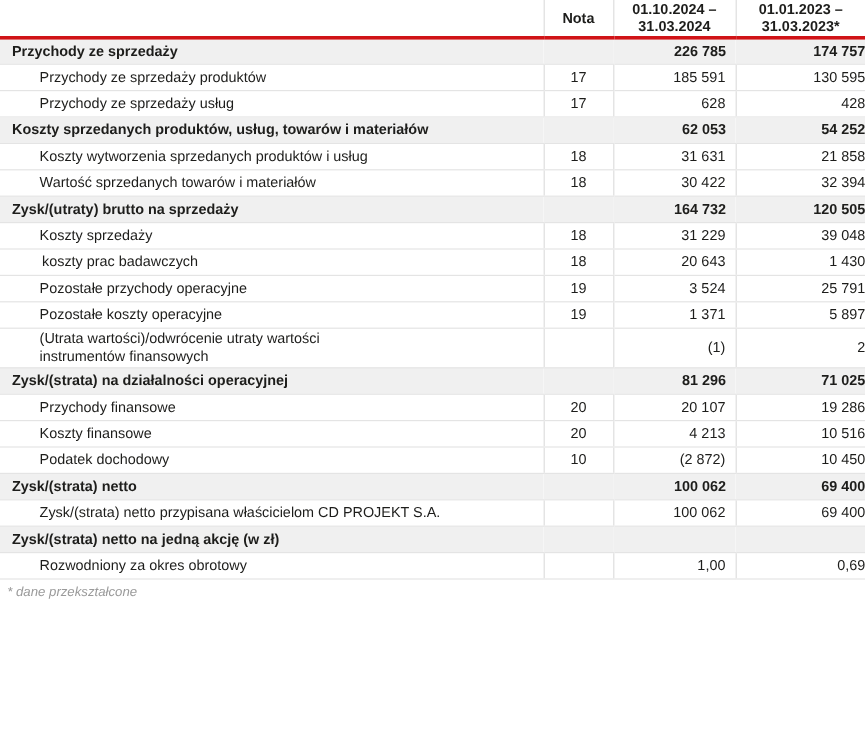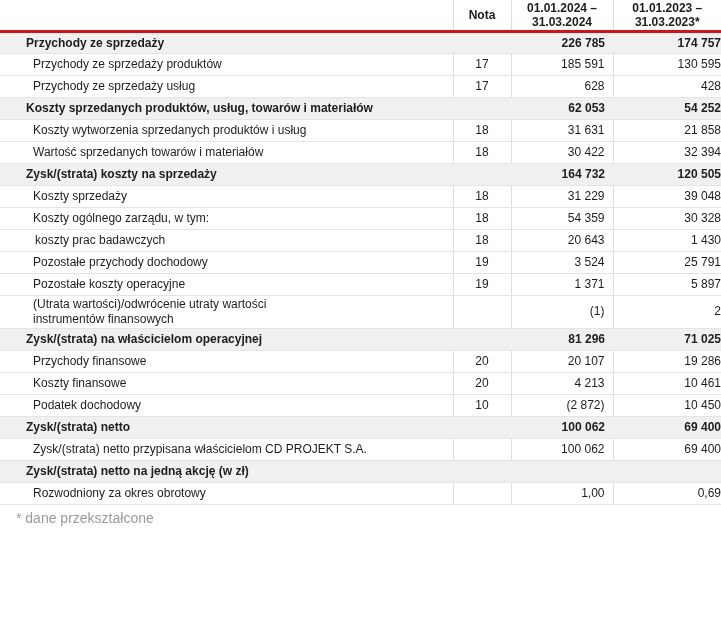--- a/index.html
+++ b/index.html
@@ -22,51 +22,51 @@
   th,td{padding:0;font-size:12px;vertical-align:middle;overflow:hidden;white-space:nowrap;}
   thead th{
     height:31px;
     border-bottom:3px solid var(--accent-red);
     font-weight:700;text-align:center;line-height:14px;
   }
   .vline{border-left:1px solid var(--column-separator);}
   tbody td{height:22px;border-bottom:1px solid var(--row-border);}
   tr.twoline td{height:33px;line-height:15px;white-space:normal;}
   tr.section{background:var(--section-row-bg);font-weight:700;}
-  .c-label{text-align:left;padding-left:26px;}
+  .c-label{text-align:left;padding-left:10px;}
   tr.item .c-label{padding-left:33px;}
   tr.twoline .c-label{padding-left:33px;}
   tr.subitem .c-label{padding-left:35px;}
   .c-nota{text-align:center;}
   .c-v1{text-align:right;padding-right:8px;}
   .c-v2{text-align:right;padding-right:0;}
   .footnote{
-    margin-top:5px;padding-left:16px;
-    font-size:14px;color:var(--footnote-text);
+    margin-top:5px;padding-left:6px;
+    font-size:11px;font-style:italic;color:var(--footnote-text);
   }
 </style>
 </head>
 <body>
 
 <div class="page">
   <table>
     <colgroup>
       <col style="width:453px">
       <col style="width:58px">
       <col style="width:102px">
       <col style="width:108px">
     </colgroup>
     <thead>
       <tr>
         <th class="c-label"></th>
         <th class="c-nota vline">
           <span>Nota</span>
         </th>
         <th class="vline">
-          <span>01.01.2024 –</span><br>
+          <span>01.10.2024 –</span><br>
           <span>31.03.2024</span>
         </th>
         <th class="vline">
           <span>01.01.2023 –</span><br>
           <span>31.03.2023*</span>
         </th>
       </tr>
     </thead>
     <tbody id="rows-body">
         <tr class="section">
@@ -99,78 +99,72 @@
           <td class="c-v1 vline">31 631</td>
           <td class="c-v2 vline">21 858</td>
         </tr>
         <tr class="item">
           <td class="c-label"><span>Wartość sprzedanych towarów i materiałów</span></td>
           <td class="c-nota vline">18</td>
           <td class="c-v1 vline">30 422</td>
           <td class="c-v2 vline">32 394</td>
         </tr>
         <tr class="section">
-          <td class="c-label"><span>Zysk/(strata) koszty na sprzedaży</span></td>
+          <td class="c-label"><span>Zysk/(utraty) brutto na sprzedaży</span></td>
           <td class="c-nota"></td>
           <td class="c-v1">164 732</td>
           <td class="c-v2">120 505</td>
         </tr>
         <tr class="item">
           <td class="c-label"><span>Koszty sprzedaży</span></td>
           <td class="c-nota vline">18</td>
           <td class="c-v1 vline">31 229</td>
           <td class="c-v2 vline">39 048</td>
         </tr>
-        <tr class="item">
-          <td class="c-label"><span>Koszty ogólnego zarządu, w tym:</span></td>
-          <td class="c-nota vline">18</td>
-          <td class="c-v1 vline">54 359</td>
-          <td class="c-v2 vline">30 328</td>
-        </tr>
         <tr class="subitem">
           <td class="c-label"><span>koszty prac badawczych</span></td>
           <td class="c-nota vline">18</td>
           <td class="c-v1 vline">20 643</td>
           <td class="c-v2 vline">1 430</td>
         </tr>
         <tr class="item">
-          <td class="c-label"><span>Pozostałe przychody dochodowy</span></td>
+          <td class="c-label"><span>Pozostałe przychody operacyjne</span></td>
           <td class="c-nota vline">19</td>
           <td class="c-v1 vline">3 524</td>
           <td class="c-v2 vline">25 791</td>
         </tr>
         <tr class="item">
           <td class="c-label"><span>Pozostałe koszty operacyjne</span></td>
           <td class="c-nota vline">19</td>
           <td class="c-v1 vline">1 371</td>
           <td class="c-v2 vline">5 897</td>
         </tr>
         <tr class="item twoline">
           <td class="c-label"><span>(Utrata wartości)/odwrócenie utraty wartości</span><br><span>instrumentów finansowych</span></td>
           <td class="c-nota vline"></td>
           <td class="c-v1 vline">(1)</td>
           <td class="c-v2 vline">2</td>
         </tr>
         <tr class="section">
-          <td class="c-label"><span>Zysk/(strata) na właścicielom operacyjnej</span></td>
+          <td class="c-label"><span>Zysk/(strata) na działalności operacyjnej</span></td>
           <td class="c-nota"></td>
           <td class="c-v1">81 296</td>
           <td class="c-v2">71 025</td>
         </tr>
         <tr class="item">
           <td class="c-label"><span>Przychody finansowe</span></td>
           <td class="c-nota vline">20</td>
           <td class="c-v1 vline">20 107</td>
           <td class="c-v2 vline">19 286</td>
         </tr>
         <tr class="item">
           <td class="c-label"><span>Koszty finansowe</span></td>
           <td class="c-nota vline">20</td>
           <td class="c-v1 vline">4 213</td>
-          <td class="c-v2 vline">10 461</td>
+          <td class="c-v2 vline">10 516</td>
         </tr>
         <tr class="item">
           <td class="c-label"><span>Podatek dochodowy</span></td>
           <td class="c-nota vline">10</td>
           <td class="c-v1 vline">(2 872)</td>
           <td class="c-v2 vline">10 450</td>
         </tr>
         <tr class="section">
           <td class="c-label"><span>Zysk/(strata) netto</span></td>
           <td class="c-nota"></td>

